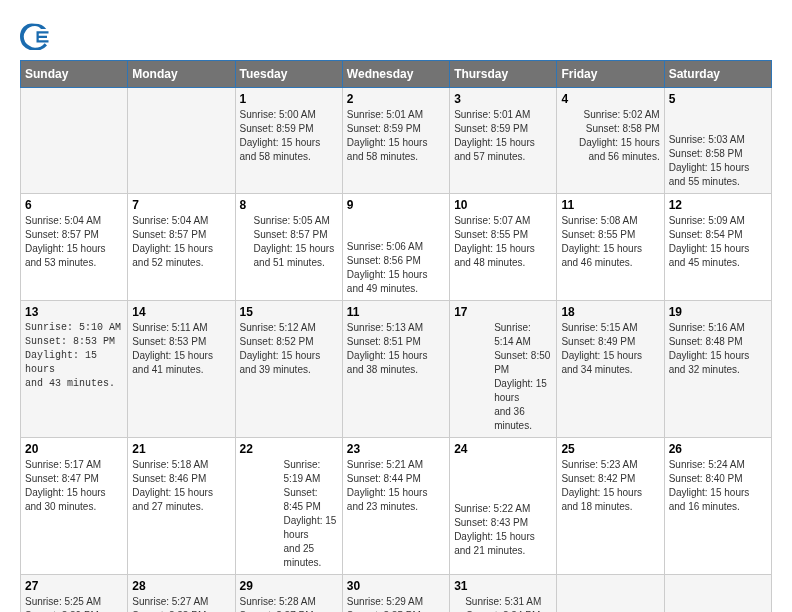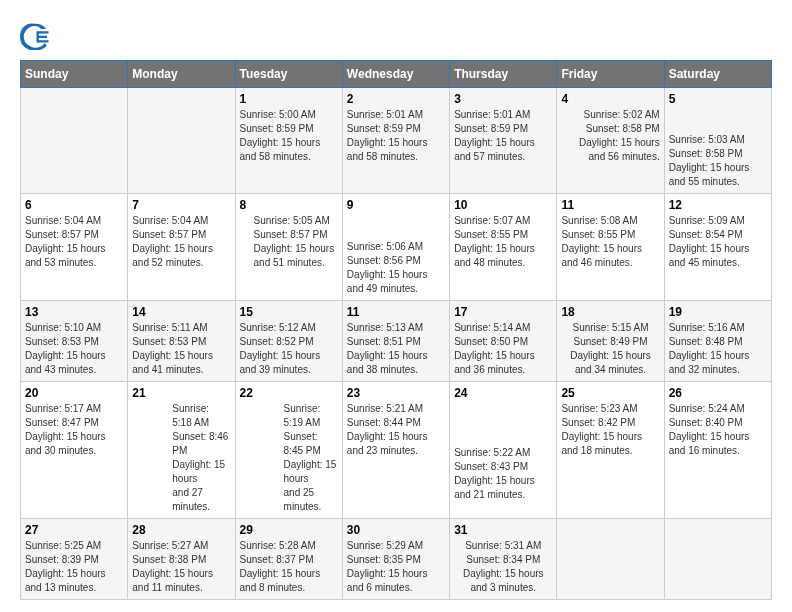--- a/index.html
+++ b/index.html
@@ -204,21 +204,21 @@
           <span class="day-num">12</span>
           <div class="day-info" style="white-space: pre-line;">Sunrise: 5:09 AM
 Sunset: 8:54 PM
 Daylight: 15 hours
 and 45 minutes.</div>
         </td>
       </tr>
       <tr>
         <td>
           <span class="day-num">13</span>
-          <div class="day-info" style="white-space: pre-line;">Sunrise: 5:10 AM
+          <div class="day-info" style="white-space: pre-line; font-family: Liberation Mono, monospace;">Sunrise: 5:10 AM
 Sunset: 8:53 PM
 Daylight: 15 hours
 and 43 minutes.</div>
         </td>
         <td>
           <span class="day-num">14</span>
           <div class="day-info" style="white-space: pre-line;">Sunrise: 5:11 AM
 Sunset: 8:53 PM
 Daylight: 15 hours
 and 41 minutes.</div>
@@ -232,28 +232,28 @@
         </td>
         <td>
           <span class="day-num">11</span>
           <div class="day-info" style="white-space: pre-line;">Sunrise: 5:13 AM
 Sunset: 8:51 PM
 Daylight: 15 hours
 and 38 minutes.</div>
         </td>
         <td>
           <span class="day-num">17</span>
-          <div class="day-info" style="white-space: pre-line;">Sunrise: 5:14 AM
+          <div class="day-info" style="white-space: pre-line; margin-left: 40px;">Sunrise: 5:14 AM
 Sunset: 8:50 PM
 Daylight: 15 hours
 and 36 minutes.</div>
         </td>
         <td>
           <span class="day-num">18</span>
-          <div class="day-info" style="white-space: pre-line; text-align: center;">Sunrise: 5:15 AM
+          <div class="day-info" style="white-space: pre-line;">Sunrise: 5:15 AM
 Sunset: 8:49 PM
 Daylight: 15 hours
 and 34 minutes.</div>
         </td>
         <td>
           <span class="day-num">19</span>
           <div class="day-info" style="white-space: pre-line;">Sunrise: 5:16 AM
 Sunset: 8:48 PM
 Daylight: 15 hours
 and 32 minutes.</div>
@@ -262,21 +262,21 @@
       <tr>
         <td>
           <span class="day-num">20</span>
           <div class="day-info" style="white-space: pre-line;">Sunrise: 5:17 AM
 Sunset: 8:47 PM
 Daylight: 15 hours
 and 30 minutes.</div>
         </td>
         <td>
           <span class="day-num">21</span>
-          <div class="day-info" style="white-space: pre-line; margin-left: 40px;">Sunrise: 5:18 AM
+          <div class="day-info" style="white-space: pre-line;">Sunrise: 5:18 AM
 Sunset: 8:46 PM
 Daylight: 15 hours
 and 27 minutes.</div>
         </td>
         <td>
           <span class="day-num">22</span>
           <div class="day-info" style="white-space: pre-line; margin-left: 44px;">Sunrise: 5:19 AM
 Sunset: 8:45 PM
 Daylight: 15 hours
 and 25 minutes.</div>

